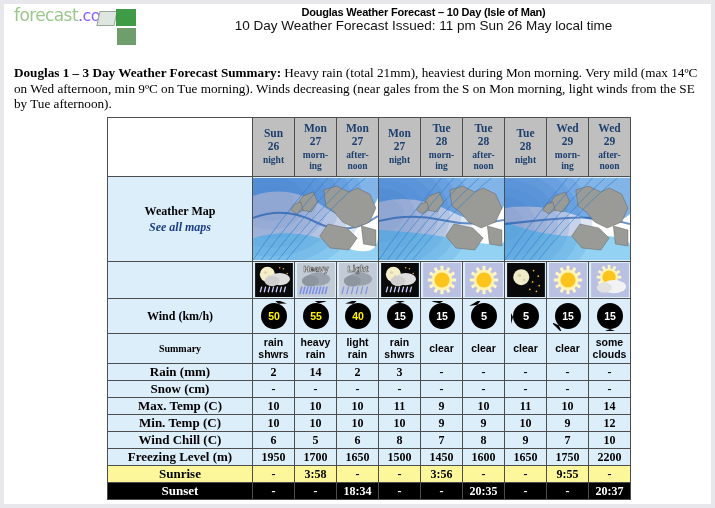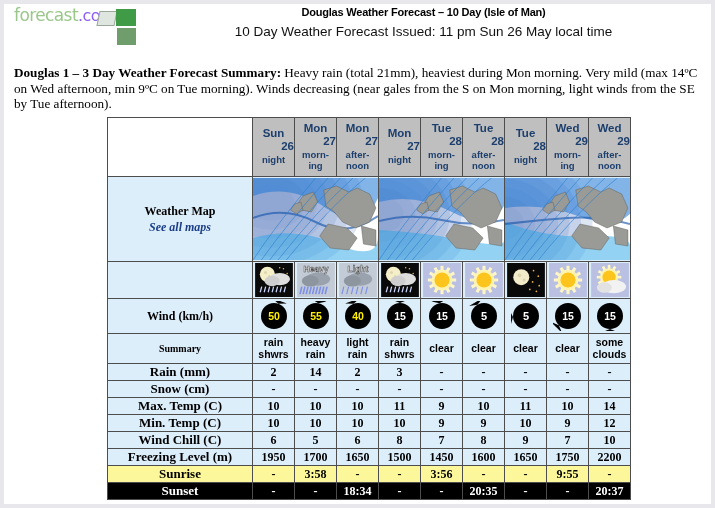--- a/index.html
+++ b/index.html
@@ -26,21 +26,21 @@
   .logo-r2 .dotcom{font-size:16px;color:#8b5cf6;}
   .logo-icons{position:absolute;right:-2px;top:1px;width:40px;height:38px;}
   .li-a{position:absolute;left:18px;top:0;width:20px;height:17px;background:#3f9b46;}
   .li-b{position:absolute;left:0px;top:2px;width:16px;height:13px;background:#dfe6df;
         border:1px solid #9aa89a;transform:skewX(-12deg);}
   .li-c{position:absolute;left:19px;top:19px;width:19px;height:17px;background:#6f9e6c;}
   .arrow-dn{position:absolute;left:25px;top:3px;width:0;height:0;
     border-left:5px solid transparent;border-right:5px solid transparent;border-top:8px solid #fff;}
   .title-wrap{position:absolute;left:140px;right:8px;top:2px;text-align:center;}
   .maintitle{font-size:11px;font-weight:bold;color:#000;letter-spacing:-0.2px;}
-  .subtitle{font-size:13.5px;color:#111;margin-top:6px;}
+  .subtitle{font-size:13.5px;color:#111;}
   
   .summary{
     margin:9px 10px 0 10px;font-family:"Liberation Serif", serif;
     font-size:13.2px;line-height:15.5px;color:#000;text-align:left;
   }
   .summary b{font-weight:bold;}
   
   .tbl-wrap{position:absolute;left:103px;top:113px;}
   table.fc{border-collapse:collapse;table-layout:fixed;}
   table.fc td{
@@ -48,27 +48,27 @@
     background:#ddeefb;text-align:center;vertical-align:middle;
     font-family:"Liberation Serif", serif;font-size:12px;color:#000;
   }
   td.lab{
     width:144px;text-align:right;padding-right:6px;font-weight:bold;
     font-family:"Liberation Serif", serif;font-size:13px;white-space:nowrap;
   }
   td.col{width:41px;}
   
   tr.hdr td.col{
-    background:#bfbfbf;color:#1d3f6e;font-family:Liberation Sans, sans-serif;
+    background:#bfbfbf;color:#1d3f6e;font-family:Liberation Serif, serif;
     font-weight:bold;font-size:11.5px;line-height:13px;padding:4px 0 5px 0;
   }
   tr.hdr td.lab{background:#ffffff;border-color:#4d4d4d;}
   .hsmall{font-size:9.5px;font-weight:bold;line-height:10.5px;display:block;margin-top:2px;}
   .hd-day{display:block;}
-  .hd-num{display:block;text-align:right;}
+  .hd-num{display:block;}
   
   tr.maprow td{height:84px;}
   td.maplab{font-family:"Liberation Serif", serif;font-weight:bold;font-size:13.5px;
     line-height:16px;color:#0c0c0c;text-align:right;padding-right:6px;}
   td.maplab .seeall{color:#1b3e86;font-style:italic;font-weight:bold;display:block;}
   td.mapcell{padding:1px;background:#ddeefb;}
   .wmap{width:100%;height:82px;display:block;}
   
   tr.iconrow td{height:36px;}
   td.iconcell{padding:1px;}

